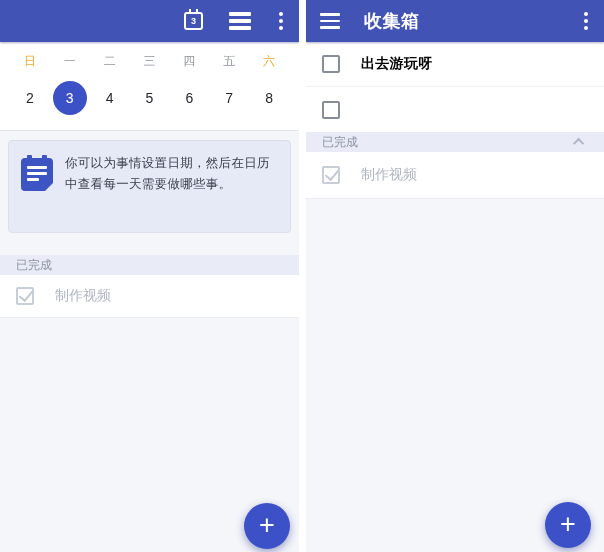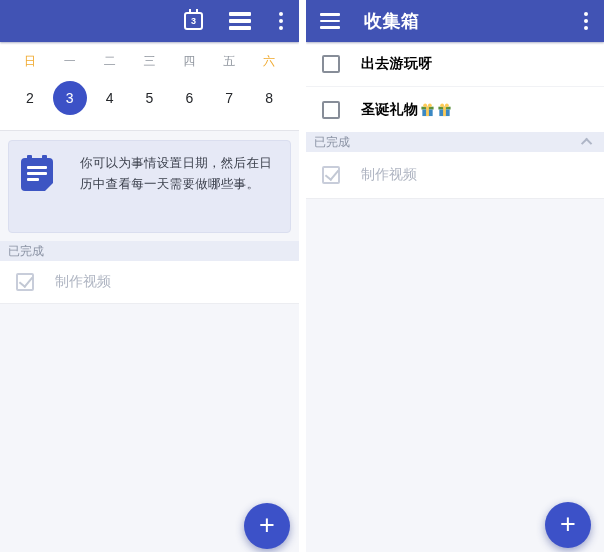--- a/index.html
+++ b/index.html
@@ -69,41 +69,41 @@
   .week-row { display:grid; grid-template-columns:repeat(7,1fr); text-align:center; }
   .dayname { font-size:12px; color:#8F959E; line-height:22px; }
   .dayname.weekend { color:#F0A92E; }
   .date-cell { height:40px; display:flex; align-items:center; justify-content:center; margin-top:6px; }
   .date-num { font-size:14px; color:#25272B; font-weight:500; width:34px; height:34px;
     display:flex; align-items:center; justify-content:center; border-radius:50%; }
   .date-num.selected { background:#3C51C6; color:#fff; }
 
   
   .tip-card {
-    margin:9px 8px 8px; background:#E6E9F6; border:1px solid #DADEEF; border-radius:4px;
-    position:relative; padding:12px 12px 38px 12px; display:flex; gap:27px;
+    margin:9px 8px 22px; background:#E6E9F6; border:1px solid #DADEEF; border-radius:4px;
+    position:relative; padding:12px 12px 38px 12px; display:flex; gap:12px;
   }
   .tip-icon { position:relative; width:32px; height:36px; flex:0 0 32px; margin-top:2px; }
   .tip-icon .pad { position:absolute; top:3px; left:0; width:32px; height:33px; background:#3D55C3; border-radius:4px; }
   .tip-icon .tab1,.tip-icon .tab2 { position:absolute; top:0; width:5px; height:6px; background:#3D55C3; border-radius:1px; }
   .tip-icon .tab1{ left:6px; } .tip-icon .tab2{ right:6px; }
   .tip-icon .ln { position:absolute; left:6px; height:3px; background:#fff; border-radius:1px; }
   .tip-icon .l1{ top:11px; width:20px; } .tip-icon .l2{ top:17px; width:20px; } .tip-icon .l3{ top:23px; width:12px; }
   .tip-icon .fold { position:absolute; right:0; bottom:0; width:0; height:0;
     border-left:8px solid transparent; border-bottom:8px solid #E6E9F6; }
   .tip-text { font-size:12.5px; color:#3A3F4B; line-height:1.65; letter-spacing:.3px; }
   .tip-btn {
     position:absolute; right:8px; bottom:8px; background:#4155C2; color:#fff;
     font-size:12.5px; padding:6px 13px; border-radius:3px; border:none; letter-spacing:.5px;
   }
 
   
   .sec-header {
     height:20px; background:#E9ECF6; color:#8B93A4; font-size:12px;
-    display:flex; align-items:center; padding:0 8px; justify-content:space-between;
+    display:flex; align-items:center; padding:0 16px; justify-content:space-between;
   }
   .chev-up { width:8px; height:8px; border-left:2px solid #AEB5C6; border-top:2px solid #AEB5C6;
     transform:rotate(45deg) translateY(2px); margin-right:4px; }
 
   .task-row { background:#fff; display:flex; align-items:center; padding:0 16px; gap:21px; }
   .cb { width:18px; height:18px; border-radius:2px; flex:0 0 18px; }
   .cb.unchecked { border:2px solid #878D98; }
   .cb.checked-gray { border:2px solid #C8CDDA; position:relative; }
   .cb.checked-gray::after {
     content:""; position:absolute; left:4px; top:-1px; width:6px; height:11px;
@@ -236,37 +236,20 @@
       </span>
   </div>
 
   <div class="task-row row-divider" style="height:45px;">
     <span class="cb unchecked"></span>
     <span class="task-title bold">出去游玩呀</span>
   </div>
 
   <div class="task-row" style="height:45px;">
     <span class="cb unchecked"></span>
-    <span class="task-title bold" style="display:flex;align-items:center;">
-      <span>圣诞礼物</span>
-      <svg class="gift" viewBox="0 0 16 16">
-        <rect x="1.5" y="5" width="13" height="3" fill="#5C913B"></rect>
-        <rect x="2.5" y="8" width="11" height="7" fill="#3B88C3"></rect>
-        <rect x="6.5" y="5" width="3" height="10" fill="#FDCB58"></rect>
-        <circle cx="5.5" cy="3.5" r="2" fill="#FDCB58"></circle>
-          <circle cx="10.5" cy="3.5" r="2" fill="#FDCB58"></circle>
-      </svg>
-      <svg class="gift" viewBox="0 0 16 16">
-        <rect x="1.5" y="5" width="13" height="3" fill="#5C913B"></rect>
-        <rect x="2.5" y="8" width="11" height="7" fill="#3B88C3"></rect>
-        <rect x="6.5" y="5" width="3" height="10" fill="#FDCB58"></rect>
-        <circle cx="5.5" cy="3.5" r="2" fill="#FDCB58"></circle>
-          <circle cx="10.5" cy="3.5" r="2" fill="#FDCB58"></circle>
-      </svg>
-    </span>
   </div>
 
   <div class="sec-header">
     <span>已完成</span>
     <span class="chev-up"></span>
   </div>
 
   <div class="task-row list-bottom-line" style="height:46px; border-top:none;">
     <span class="cb checked-gray"></span>
     <span class="task-title done">制作视频</span>

